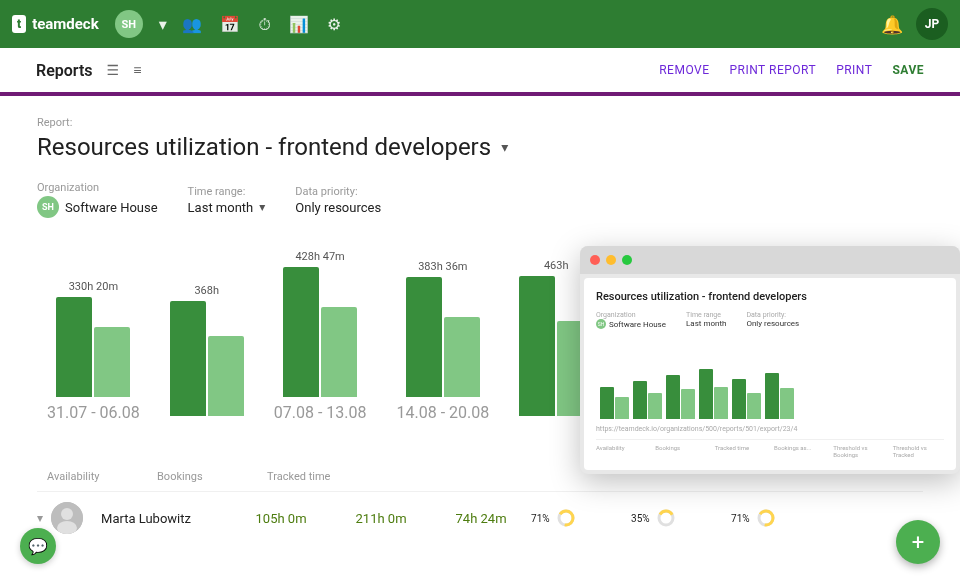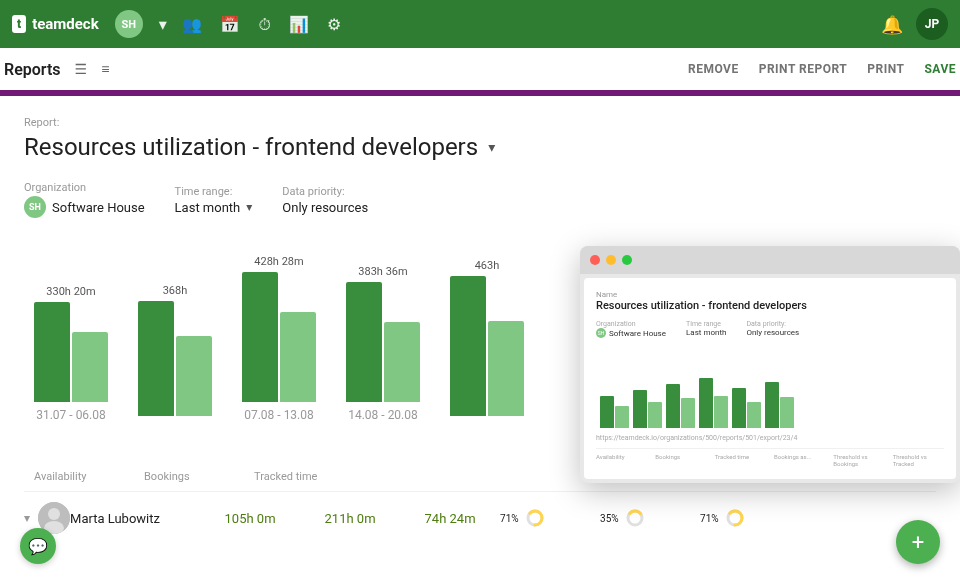--- a/index.html
+++ b/index.html
@@ -23,33 +23,33 @@
     .top-nav-right { display: flex; align-items: center; gap: 12px; }
     .notif-icon { color: white; font-size: 18px; cursor: pointer; }
     .avatar-main { width: 32px; height: 32px; border-radius: 50%; background: #1b5e20; color: white; display: flex; align-items: center; justify-content: center; font-size: 12px; font-weight: 700; cursor: pointer; }
 
     
     .sub-header {
       background: white;
       height: 48px;
       display: flex;
       align-items: center;
-      padding: 0 4px;
-      border-bottom: 6px solid #701a75;
+      padding: 0 36px;
+      border-bottom: 4px solid #701a75;
       justify-content: space-between;
     }
     .sub-header-left { display: flex; align-items: center; gap: 14px; }
     .page-title { font-size: 16px; font-weight: 600; color: #212121; }
     .sub-icon { color: #666; font-size: 14px; cursor: pointer; }
     .sub-header-right { display: flex; align-items: center; gap: 20px; }
-    .action-btn { font-size: 12px; font-weight: 700; color: #737373; cursor: pointer; letter-spacing: 0.5px; }
+    .action-btn { font-size: 12px; font-weight: 400; color: #6d28d9; cursor: pointer; letter-spacing: 0.5px; }
     .save-btn { font-size: 12px; font-weight: 700; color: #2e7d32; cursor: pointer; letter-spacing: 0.5px; }
 
     
-    .main { background: white; margin: 0; padding: 20px 24px; height: calc(584px - 96px); overflow: hidden; position: relative; }
+    .main { background: white; margin: 0; padding: 20px 37px; height: calc(584px - 96px); overflow: hidden; position: relative; }
 
     .report-label { font-size: 11px; color: #999; margin-bottom: 4px; }
     .report-title-row { display: flex; align-items: center; gap: 10px; margin-bottom: 20px; }
     .report-title { font-size: 24px; font-weight: 400; color: #212121; }
     .dropdown-arrow { color: #555; font-size: 14px; cursor: pointer; }
 
     
     .filters-row { display: flex; align-items: center; gap: 30px; margin-bottom: 24px; }
     .filter-group { display: flex; flex-direction: column; gap: 2px; }
     .filter-label { font-size: 11px; color: #999; }
@@ -59,30 +59,30 @@
 
     
     .chart-area { position: relative; height: 220px; margin-bottom: 8px; }
     .chart-bars { display: flex; align-items: flex-end; gap: 0; height: 180px; padding-left: 10px; }
     .bar-group { display: flex; flex-direction: column; align-items: center; margin-right: 30px; }
     .bar-label-top { font-size: 11px; color: #555; margin-bottom: 4px; white-space: nowrap; }
     .bar-wrapper { display: flex; gap: 2px; align-items: flex-end; }
     .bar { border-radius: 2px 2px 0 0; }
     .bar-dark { background: #388e3c; }
     .bar-light { background: #81c784; }
-    .bar-date { font-size: 12px; color: #999; margin-top: 6px; white-space: nowrap; }
+    .bar-date { font-size: 16px; color: #999; margin-top: 6px; white-space: nowrap; }
 
     
     .chart-cols { display: flex; padding-left: 10px; margin-top: 4px; }
     .chart-col-label { font-size: 11px; color: #999; width: 110px; }
 
     
     .table-footer { display: flex; align-items: center; padding: 10px 0; border-top: 1px solid #f0f0f0; margin-top: 8px; }
     .person-avatar { width: 32px; height: 32px; border-radius: 50%; background: #bdbdbd; overflow: hidden; display: flex; align-items: center; justify-content: center; }
-    .person-name { font-size: 13px; color: #212121; margin-left: 0; width: 130px; }
+    .person-name { font-size: 13px; color: #212121; margin-left: 18px; width: 130px; }
     .stat-cell { font-size: 13px; color: #4d7c0f; width: 100px; text-align: center; }
     .pct-cell { display: flex; align-items: center; gap: 6px; width: 100px; font-size: 10px; color: #212121; }
     .pct-circle { width: 20px; height: 20px; }
     .expand-arrow { color: #999; font-size: 12px; margin-right: 8px; cursor: pointer; }
 
     
     .fab { position: absolute; bottom: 20px; right: 20px; width: 44px; height: 44px; border-radius: 50%; background: #4caf50; color: white; display: flex; align-items: center; justify-content: center; font-size: 22px; cursor: pointer; box-shadow: 0 3px 8px rgba(0,0,0,0.3); }
 
     
     .chat-fab { position: absolute; bottom: 20px; left: 20px; width: 36px; height: 36px; border-radius: 50%; background: #4caf50; color: white; display: flex; align-items: center; justify-content: center; font-size: 16px; cursor: pointer; box-shadow: 0 2px 6px rgba(0,0,0,0.2); }
@@ -211,21 +211,21 @@
         </div>
         <div class="bar-group">
           <div class="bar-label-top">368h</div>
           <div class="bar-wrapper">
             <div class="bar bar-dark" style="width: 36px; height: 115px;"></div>
             <div class="bar bar-light" style="width: 36px; height: 80px;"></div>
           </div>
           <div class="bar-date"></div>
         </div>
         <div class="bar-group">
-          <div class="bar-label-top">428h 28m</div>
+          <div class="bar-label-top">428h 47m</div>
           <div class="bar-wrapper">
             <div class="bar bar-dark" style="width: 36px; height: 130px;"></div>
             <div class="bar bar-light" style="width: 36px; height: 90px;"></div>
           </div>
           <div class="bar-date">07.08 - 13.08</div>
         </div>
         <div class="bar-group">
           <div class="bar-label-top">383h 36m</div>
           <div class="bar-wrapper">
             <div class="bar bar-dark" style="width: 36px; height: 120px;"></div>
@@ -287,21 +287,20 @@
     </div>
   </div>
 
   <div class="preview-modal">
     <div class="modal-titlebar">
       <div class="traffic-dot dot-red"></div>
       <div class="traffic-dot dot-yellow"></div>
       <div class="traffic-dot dot-green"></div>
     </div>
     <div class="modal-content">
-      <div class="modal-report-label">Name</div>
       <div class="modal-title">Resources utilization - frontend developers</div>
       <div class="modal-meta">
         <div class="modal-meta-group">
           <span class="modal-meta-label">Organization</span>
           <div class="modal-meta-value">
             <div class="modal-org-dot">SH</div>
             <span>Software House</span>
           </div>
         </div>
         <div class="modal-meta-group">

